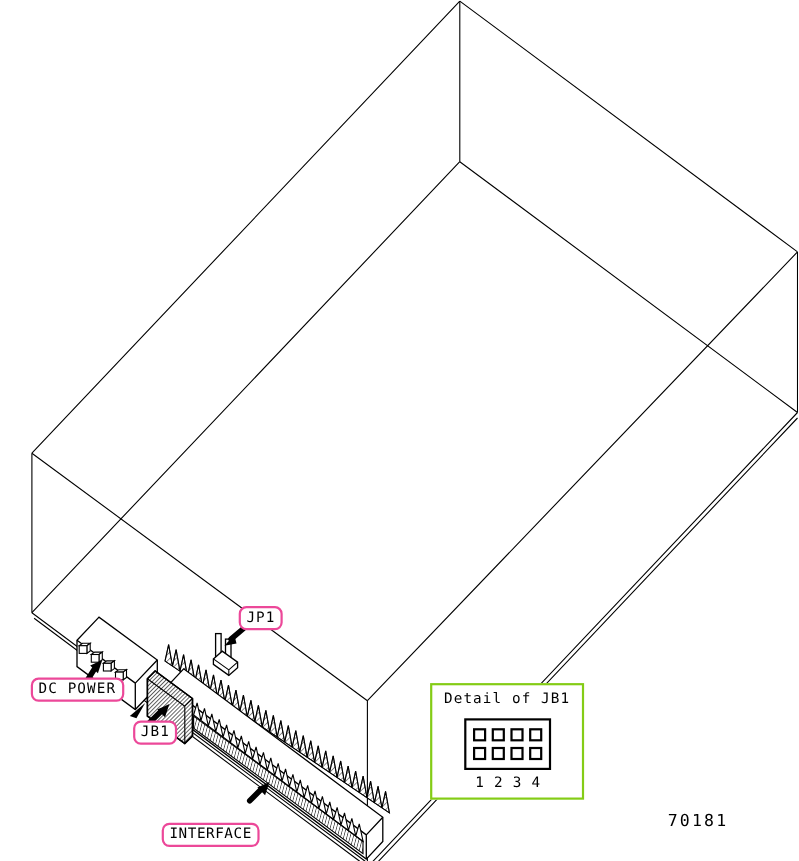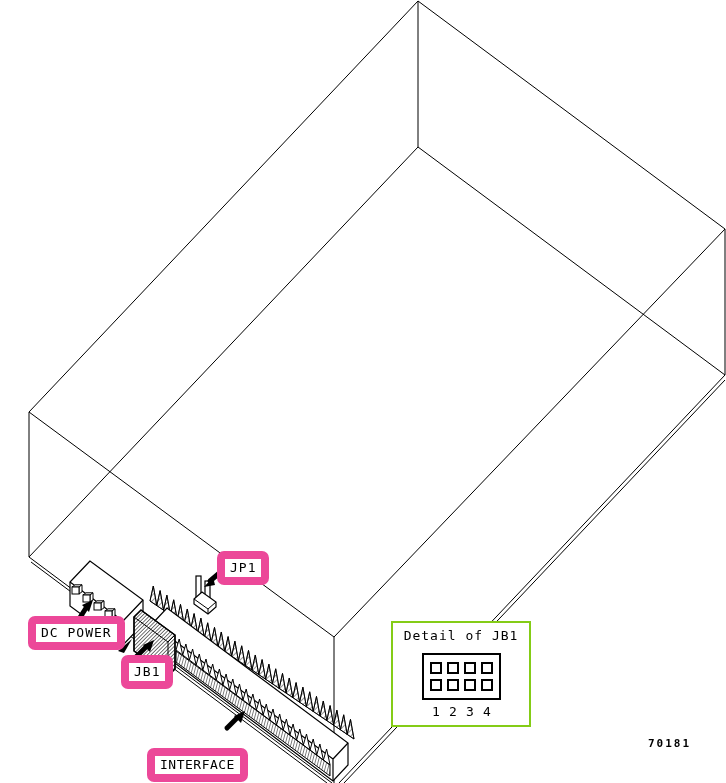--- a/index.html
+++ b/index.html
@@ -2,21 +2,21 @@
 <html><head>
 <meta charset="utf-8">
 <style>
   html,body{margin:0;padding:0;background:#fff;}
   #stage{
     position:relative;width:726px;height:783px;background:#fff;overflow:hidden;
     font-family:"DejaVu Sans Mono","Liberation Mono",monospace;color:#000;
   }
   #lineart{position:absolute;left:0;top:0;}
   .callout{
-    position:absolute;background:#fff;border:8px solid #ec4899;border-radius:7px;
+    position:absolute;background:#fff;border:2px solid #ec4899;border-radius:7px;
     font-size:13px;line-height:16px;padding:1px 5px;letter-spacing:1px;
     white-space:nowrap;z-index:5;
   }
   #detailBox{
     position:absolute;left:391px;top:621px;width:140px;height:106px;
     background:#fff;border:2px solid #84cc16;box-sizing:border-box;z-index:4;
   }
   #detailTitle{
     margin-top:5px;text-align:center;font-size:13px;letter-spacing:1px;
   }
@@ -26,21 +26,21 @@
     display:grid;grid-template-columns:repeat(4,12px);grid-template-rows:repeat(2,12px);
     gap:5px;justify-content:center;align-content:center;
   }
   .pinCell{width:12px;height:12px;border:2px solid #000;box-sizing:border-box;background:#fff;}
   #pinNumbers{
     position:absolute;left:29px;top:81px;width:79px;
     display:grid;grid-template-columns:repeat(4,12px);gap:5px;justify-content:center;
     font-size:13px;text-align:center;
   }
   #partNumber{
-    position:absolute;left:648px;top:737px;font-size:11px;letter-spacing:2px;z-index:3;font-weight:bold;
+    position:absolute;left:607px;top:737px;font-size:15px;letter-spacing:2px;z-index:3;
   }
 </style>
 </head>
 <body>
 
 <div id="stage">
 
   <svg id="lineart" width="726" height="783" viewBox="0 0 726 783">
     <defs>
       <pattern id="hatchLight" width="4" height="4" patternUnits="userSpaceOnUse" patternTransform="rotate(45)">

